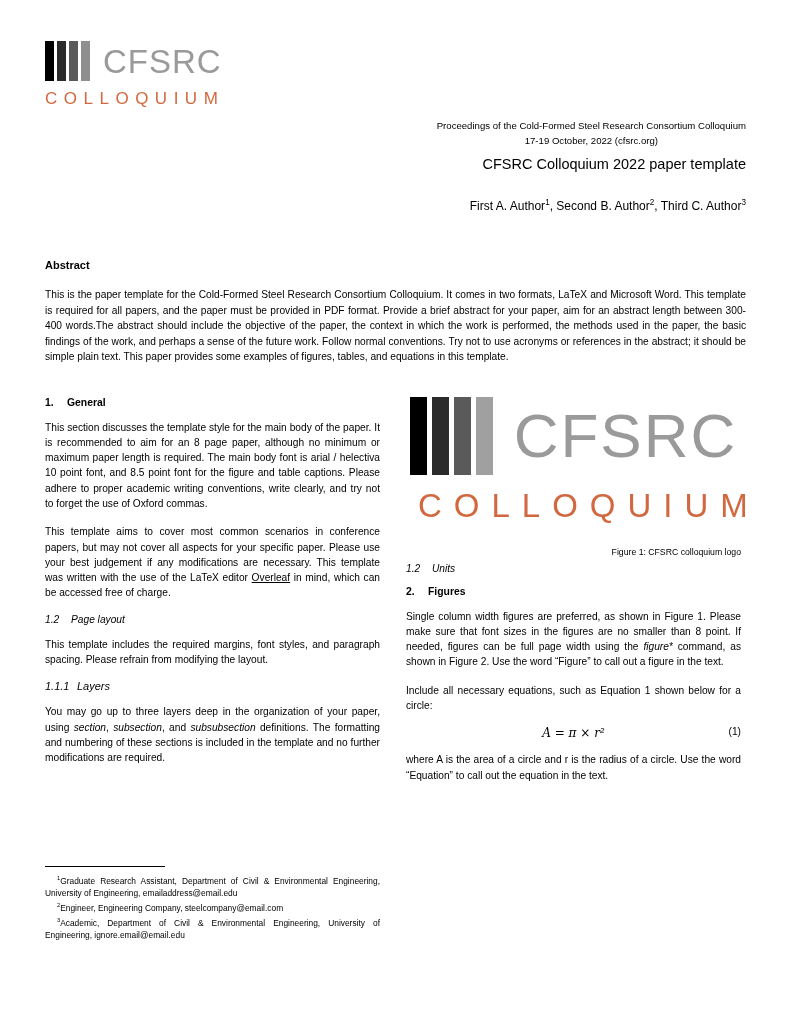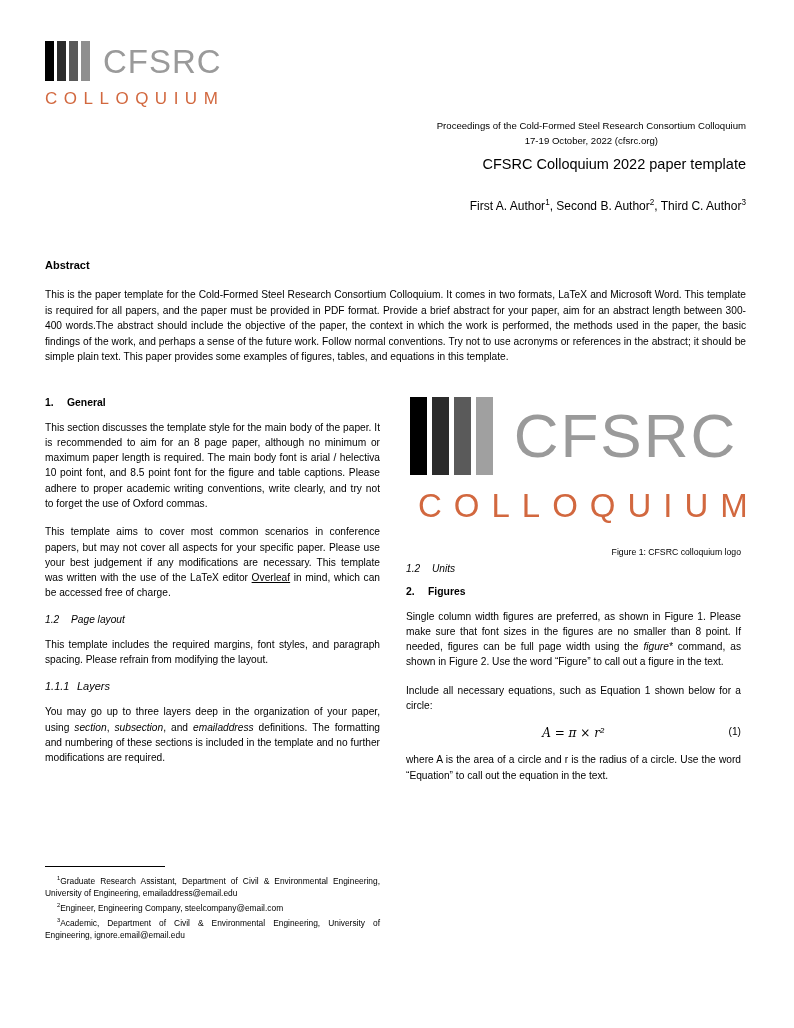--- a/index.html
+++ b/index.html
@@ -274,21 +274,21 @@
 
     <div class="col">
       <h3 class="sec"><span class="num">1.</span><span>General</span></h3>
       <p>This section discusses the template style for the main body of the paper. It is recommended to aim for an 8 page paper, although no minimum or maximum paper length is required. The main body font is arial / helectiva 10 point font, and 8.5 point font for the figure and table captions. Please adhere to proper academic writing conventions, write clearly, and try not to forget the use of Oxford commas.</p>
       <p><span>This template aims to cover most common scenarios in conference papers, but may not cover all aspects for your specific paper. Please use your best judgement if any modifications are necessary. This template was written with the use of the LaTeX editor </span><span class="u">Overleaf</span><span> in mind, which can be accessed free of charge.</span></p>
 
       <h4 class="subsec"><span class="num">1.2</span><span>Page layout</span></h4>
       <p>This template includes the required margins, font styles, and paragraph spacing. Please refrain from modifying the layout.</p>
 
       <h5 class="subsubsec"><span class="num">1.1.1</span><span>Layers</span></h5>
-      <p><span>You may go up to three layers deep in the organization of your paper, using </span><span class="it">section</span><span>, </span><span class="it">subsection</span><span>, and </span><span class="it">emailaddress</span><span> definitions. The formatting and numbering of these sections is included in the template and no further modifications are required.</span></p>
+      <p><span>You may go up to three layers deep in the organization of your paper, using </span><span class="it">section</span><span>, </span><span class="it">subsection</span><span>, and </span><span class="it">subsubsection</span><span> definitions. The formatting and numbering of these sections is included in the template and no further modifications are required.</span></p>
     </div>
 
     <div class="col">
       <div class="figure">
         <div class="fig-logo">
           <div class="fig-bars">
             <span class="b1"></span>
               <span class="b2"></span>
               <span class="b3"></span>
               <span class="b4"></span>

